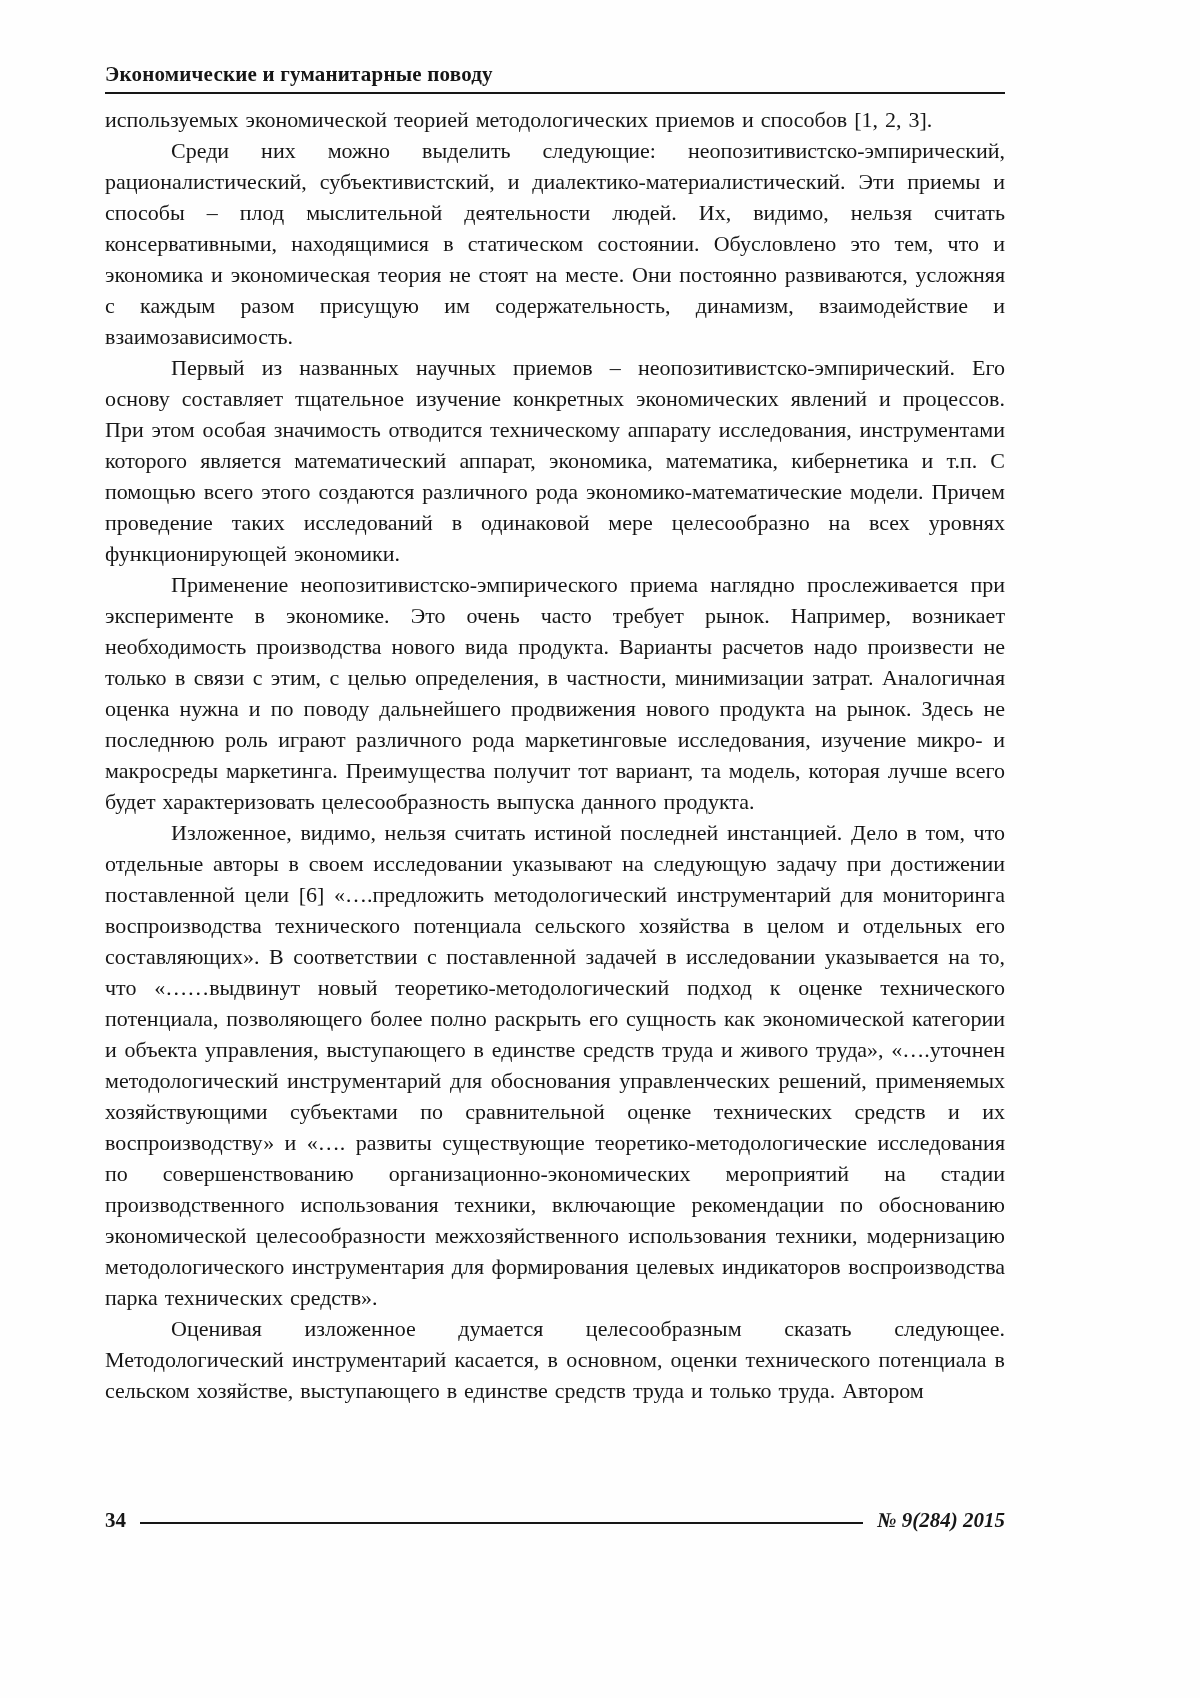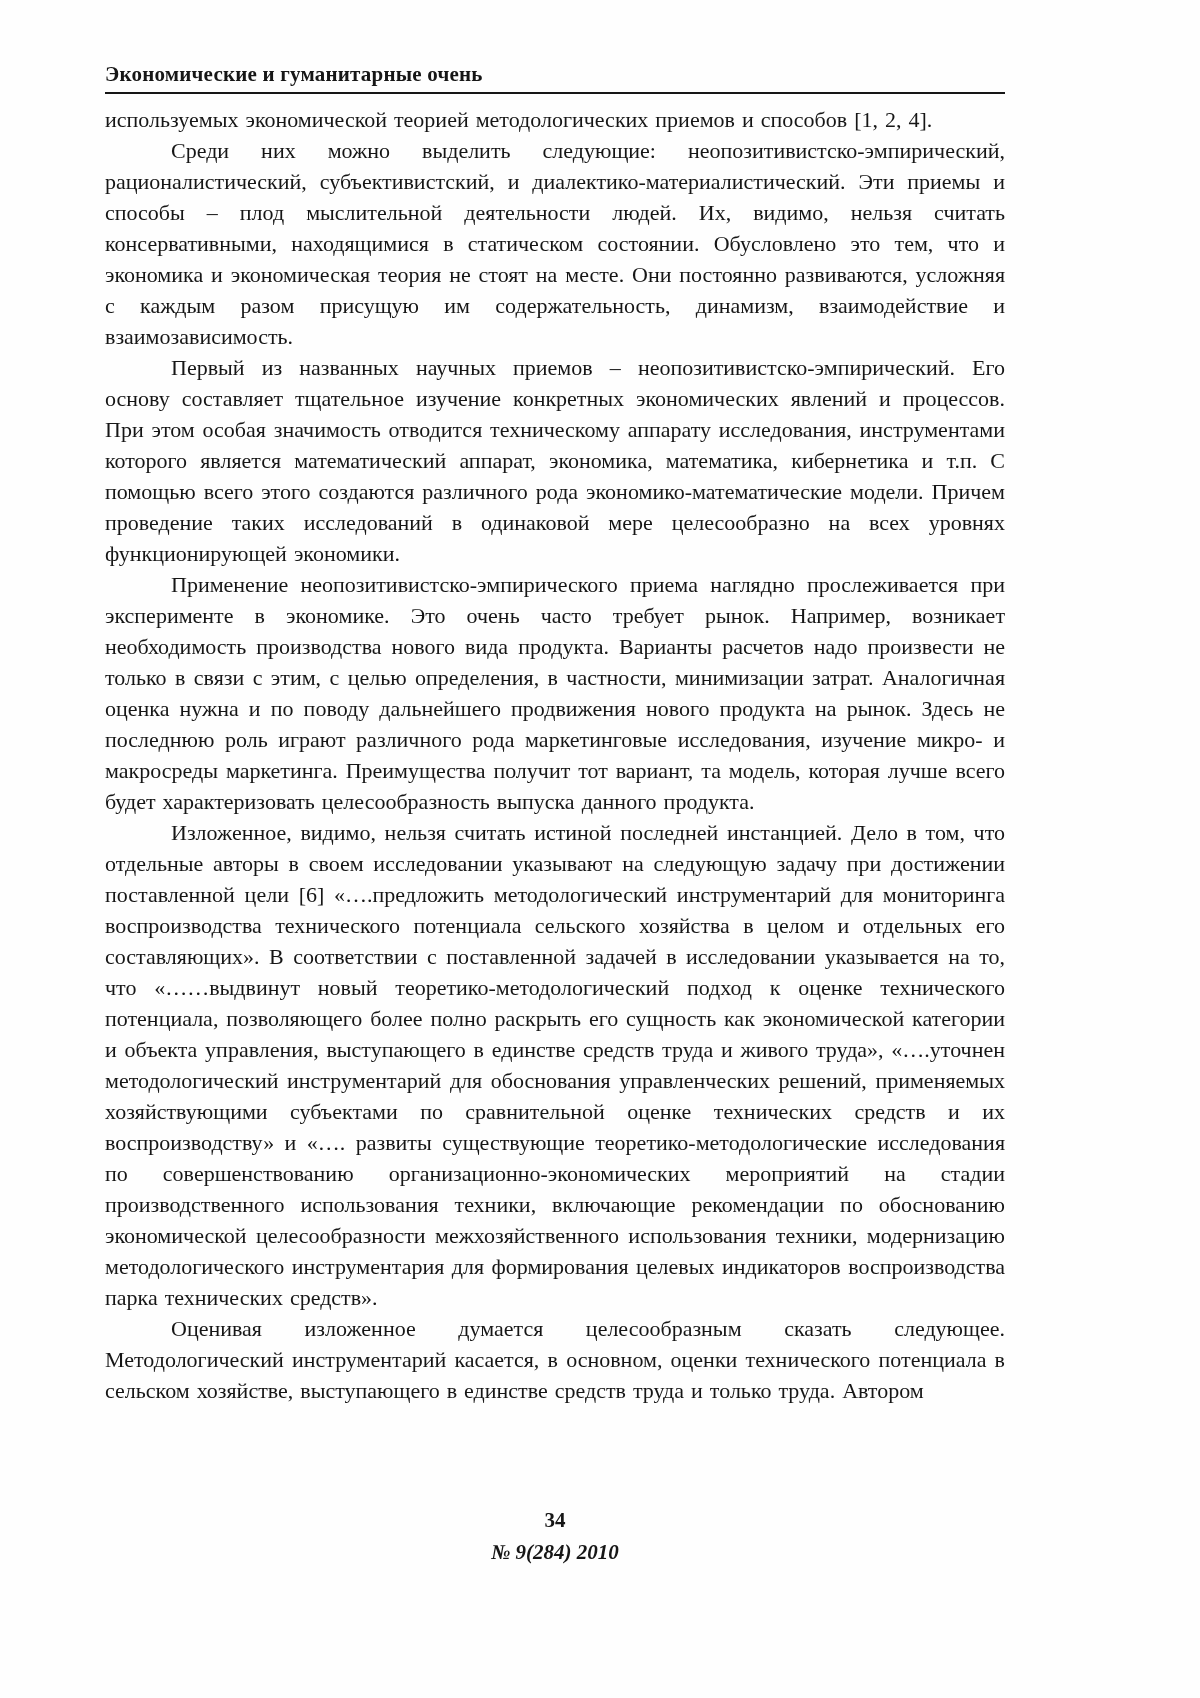--- a/index.html
+++ b/index.html
@@ -47,21 +47,20 @@
 }
 .body-text p.continuation { text-indent: 0; }
 .footer {
   position: absolute;
   left: 105px;
   top: 1508px;
   width: 900px;
   display: flex;
   align-items: center;
   font-size: 21px;
-  flex-direction: column;
 }
 .page-number {
   font-weight: bold;
   flex: 0 0 auto;
 }
 .footer-rule {
   flex: 1 1 auto;
   border-top: 2px solid #161616;
   margin: 5px 14px 0 14px;
   height: 0;
@@ -72,31 +71,31 @@
   white-space: nowrap;
   flex: 0 0 auto;
 }
 </style>
 </head>
 <body>
 
 <div class="page">
 
   <div class="header">
-    <span class="header-title">Экономические и гуманитарные очень</span>
+    <span class="header-title">Экономические и гуманитарные поводу</span>
   </div>
 
   <div class="body-text">
-    <p class="continuation">используемых экономической теорией методологических приемов и способов [1, 2, 4].</p>
+    <p class="continuation">используемых экономической теорией методологических приемов и способов [1, 2, 3].</p>
     <p>Среди них можно выделить следующие: неопозитивистско-эмпирический, рационалистический, субъективистский, и диалектико-материалистический. Эти приемы и способы – плод мыслительной деятельности людей. Их, видимо, нельзя считать консервативными, находящимися в статическом состоянии. Обусловлено это тем, что и экономика и экономическая теория не стоят на месте. Они постоянно развиваются, усложняя с каждым разом присущую им содержательность, динамизм, взаимодействие и взаимозависимость.</p>
     <p>Первый из названных научных приемов – неопозитивистско-эмпирический. Его основу составляет тщательное изучение конкретных экономических явлений и процессов. При этом особая значимость отводится техническому аппарату исследования, инструментами которого является математический аппарат, экономика, математика, кибернетика и т.п. С помощью всего этого создаются различного рода экономико-математические модели. Причем проведение таких исследований в одинаковой мере целесообразно на всех уровнях функционирующей экономики.</p>
     <p>Применение неопозитивистско-эмпирического приема наглядно прослеживается при эксперименте в экономике. Это очень часто требует рынок. Например, возникает необходимость производства нового вида продукта. Варианты расчетов надо произвести не только в связи с этим, с целью определения, в частности, минимизации затрат. Аналогичная оценка нужна и по поводу дальнейшего продвижения нового продукта на рынок. Здесь не последнюю роль играют различного рода маркетинговые исследования, изучение микро- и макросреды маркетинга. Преимущества получит тот вариант, та модель, которая лучше всего будет характеризовать целесообразность выпуска данного продукта.</p>
     <p>Изложенное, видимо, нельзя считать истиной последней инстанцией. Дело в том, что отдельные авторы в своем исследовании указывают на следующую задачу при достижении поставленной цели [6] «….предложить методологический инструментарий для мониторинга воспроизводства технического потенциала сельского хозяйства в целом и отдельных его составляющих». В соответствии с поставленной задачей в исследовании указывается на то, что «……выдвинут новый теоретико-методологический подход к оценке технического потенциала, позволяющего более полно раскрыть его сущность как экономической категории и объекта управления, выступающего в единстве средств труда и живого труда», «….уточнен методологический инструментарий для обоснования управленческих решений, применяемых хозяйствующими субъектами по сравнительной оценке технических средств и их воспроизводству» и «…. развиты существующие теоретико-методологические исследования по совершенствованию организационно-экономических мероприятий на стадии производственного использования техники, включающие рекомендации по обоснованию экономической целесообразности межхозяйственного использования техники, модернизацию методологического инструментария для формирования целевых индикаторов воспроизводства парка технических средств».</p>
     <p>Оценивая изложенное думается целесообразным сказать следующее. Методологический инструментарий касается, в основном, оценки технического потенциала в сельском хозяйстве, выступающего в единстве средств труда и только труда. Автором</p>
   </div>
 
   <div class="footer">
     <span class="page-number">34</span>
     <span class="footer-rule"></span>
-    <span class="issue">№ 9(284) 2010</span>
+    <span class="issue">№ 9(284) 2015</span>
   </div>
 
 </div>
 
 </body></html>

